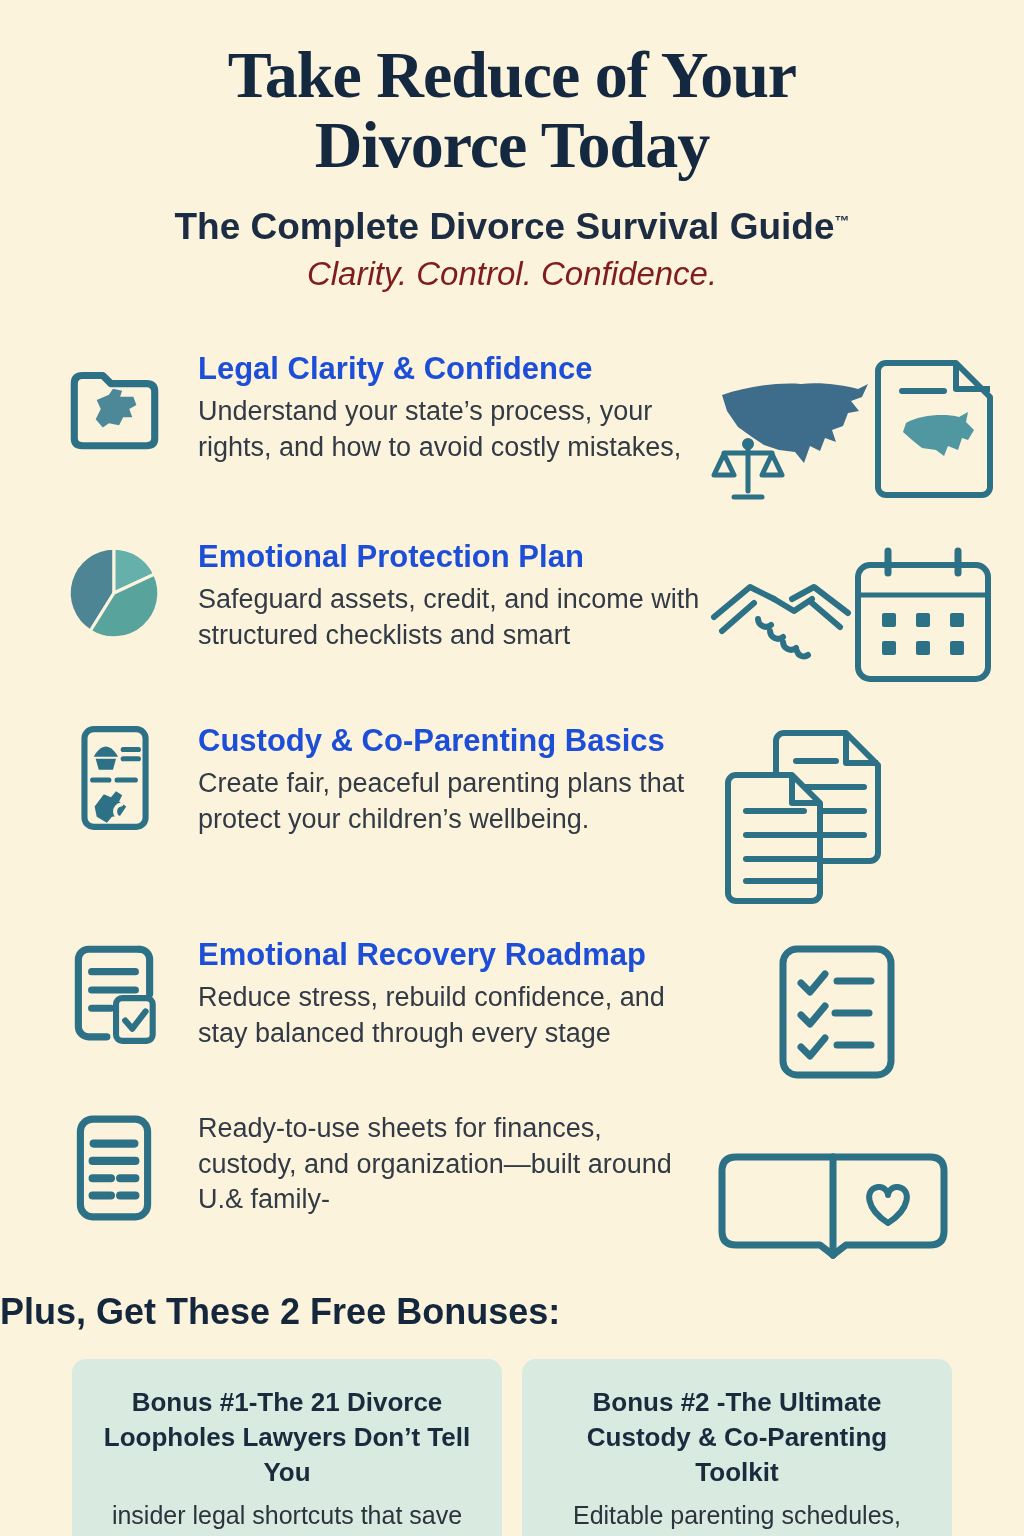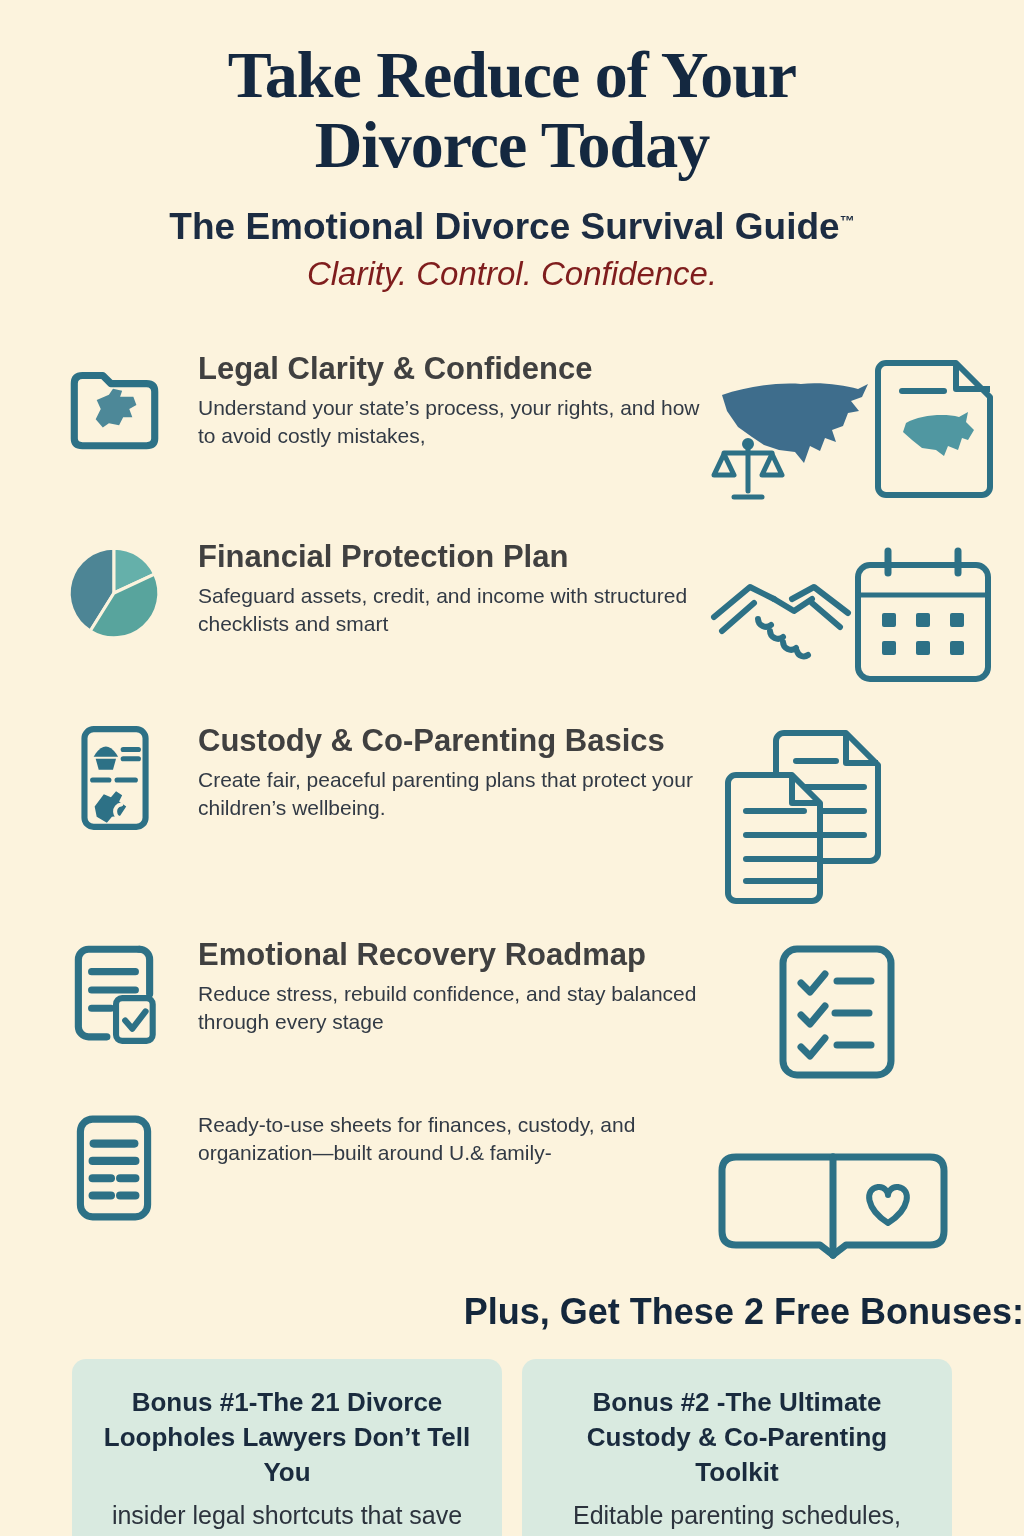--- a/index.html
+++ b/index.html
@@ -45,37 +45,37 @@
   .feature{
     display:flex;
     align-items:flex-start;
     padding:0 58px;
     margin-bottom:30px;
     min-height:129px;
   }
   .feature-icon{width:112px;height:112px;flex:none;}
   .feature-text{margin-left:28px;width:508px;flex:none;}
   .feature-title{
-    font-size:31px;font-weight:700;color:#404040;
+    font-size:31px;font-weight:700;color:#1d4ed8;
     margin:2px 0 7px;white-space:nowrap;
   }
   .feature-desc{
-    font-size:21px;color:#323a45;line-height:1.32;
+    font-size:27px;color:#323a45;line-height:1.32;
   }
   .feature-right{flex:1;display:flex;justify-content:flex-end;align-items:flex-start;}
   .r1 svg{margin-top:0;margin-right:6px;}
   .r2 svg{margin-top:6px;margin-right:16px;}
   .r3 svg{margin-top:2px;margin-right:62px;}
   .r4 svg{margin-top:8px;margin-right:66px;}
   .r5 svg{margin-top:34px;margin-right:8px;}
 
   
   .bonus-heading{
     margin-top:12px;
-    text-align:right;
+    text-align:left;
     font-size:36px;font-weight:700;color:#14273c;
   }
   .bonus-cards{
     display:flex;gap:20px;
     padding:0 72px;
     margin-top:26px;
   }
   .bonus-card{
     flex:1;
     background:#d9eae0;
@@ -96,21 +96,21 @@
 </head>
 <body>
 
 <div class="poster">
 
   <div class="title">
     <div>Take Reduce of Your</div>
     <div>Divorce Today</div>
   </div>
   <div class="subtitle">
-    <span>The Emotional Divorce Survival Guide</span><sup>™</sup>
+    <span>The Complete Divorce Survival Guide</span><sup>™</sup>
   </div>
   <div class="tagline">Clarity. Control. Confidence.</div>
 
   <div class="features">
 
     <div class="feature">
       <div class="feature-icon">
         <svg width="112" height="112" viewBox="0 0 110 110">
           <path d="M16 88 L16 34 Q16 26 24 26 L44 26 L52 34 L87 34 Q95 34 95 42 L95 88 Q95 95 87 95 L24 95 Q16 95 16 88 Z" fill="none" stroke="#2d7186" stroke-width="7" stroke-linejoin="round"></path>
           <path d="M38 50 L50 45 L54 39 L63 41 L61 47 L74 47 L77 55 L70 59 L73 67 L64 67 L60 75 L50 73 L44 77 L37 69 L42 59 Z" fill="#4d8898"></path>
@@ -148,21 +148,21 @@
 
     <div class="feature">
       <div class="feature-icon">
         <svg width="112" height="112" viewBox="0 0 110 110">
           <path d="M55 55 L31.7 92.3 A44 44 0 0 1 55 11 Z" fill="#4d8595" stroke="#fcf3dd" stroke-width="3"></path>
           <path d="M55 55 L55 11 A44 44 0 0 1 94.9 36.4 Z" fill="#65b0aa" stroke="#fcf3dd" stroke-width="3"></path>
           <path d="M55 55 L94.9 36.4 A44 44 0 0 1 31.7 92.3 Z" fill="#58a49d" stroke="#fcf3dd" stroke-width="3"></path>
         </svg>
       </div>
       <div class="feature-text">
-        <div class="feature-title">Financial Protection Plan</div>
+        <div class="feature-title">Emotional Protection Plan</div>
         <div class="feature-desc">Safeguard assets, credit, and income with structured checklists and smart</div>
       </div>
       <div class="feature-right r2">
         <svg width="290" height="148" viewBox="0 0 290 148">
 
           <g>
             <rect x="152" y="22" width="130" height="114" rx="12" fill="none" stroke="#2d7186" stroke-width="6"></rect>
             <path d="M182 8 v22 M252 8 v22" stroke="#2d7186" stroke-width="7" stroke-linecap="round" fill="none"></path>
             <path d="M152 52 H282" stroke="#2d7186" stroke-width="5" fill="none"></path>
             <g fill="#2d7186">

